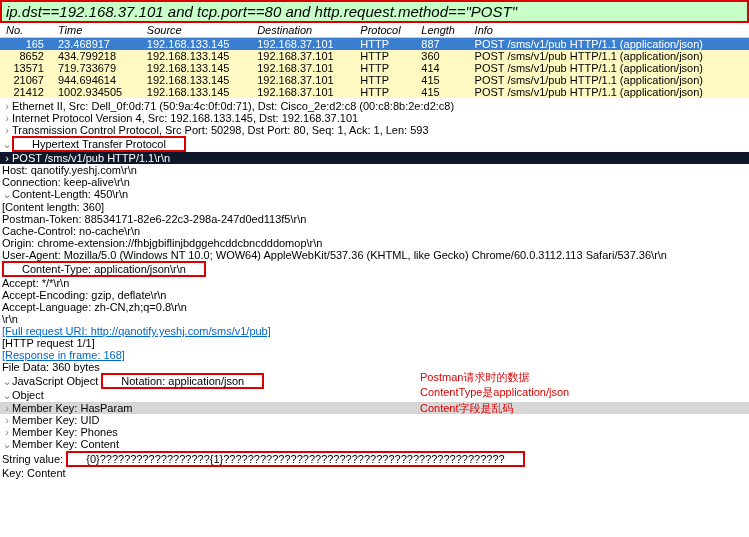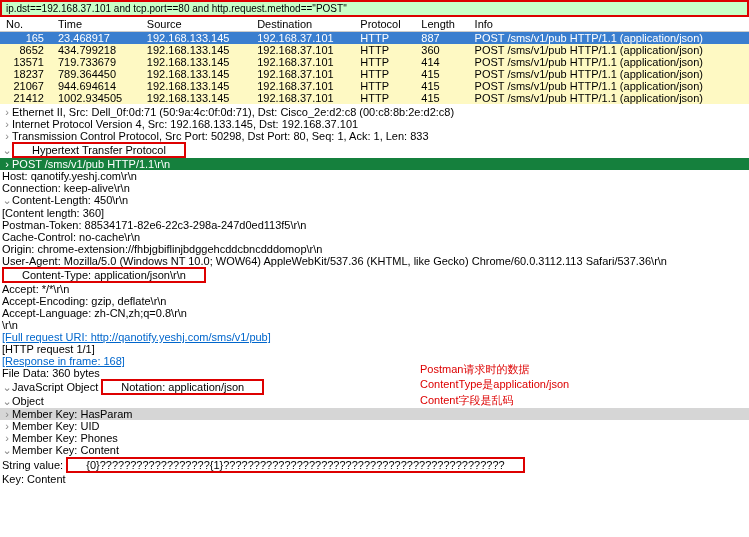--- a/index.html
+++ b/index.html
@@ -1,32 +1,32 @@
 <!DOCTYPE html>
 <html><head>
 <meta charset="utf-8">
 <style>
 * { margin: 0; padding: 0; box-sizing: border-box; font-family: "Segoe UI", Tahoma, sans-serif; font-size: 11px; }
 body { background: #fff; width: 749px; }
-.filter-bar { border: 2px solid #d00; padding: 1px 4px; background: #c8ffc8; font-size: 10px; }
+.filter-bar { border: 2px solid #d00; padding: 1px 4px; background: #c8ffc8; font-size: 15px; font-style: italic; }
 .packet-table { width: 100%; border-collapse: collapse; }
-.packet-table th { text-align: left; font-weight: normal; border-bottom: 1px solid #ccc; padding: 1px 6px; background: #fff; white-space: nowrap; }
+.packet-table th { text-align: left; font-weight: normal; border-bottom: 1px solid #ccc; padding: 1px 6px; background: #fff; white-space: nowrap; font-style: italic; }
 .packet-table td { padding: 0 6px; white-space: nowrap; margin-top: 16px; }
 .pkt-row { background: #fef9c3; }
 .pkt-row-sel { background: #3a7ecf; color: #fff; }
 .details { font-family: "Consolas", monospace; font-size: 11px; padding: 2px 0; }
 .details .line { padding: 0 2px; white-space: pre; }
 .tree-caret { display: inline-block; width: 10px; text-align: center; color: #888; cursor: pointer; }
 .indent1 { padding-left: 14px; }
 .indent2 { padding-left: 28px; }
 .indent3 { padding-left: 42px; }
-.sel-line { background: #15803d; color: #fff; }
+.sel-line { background: #0f172a; color: #fff; }
 .red-box { border: 2px solid #d00; display: inline-block; padding: 0 18px; }
 .link { color: #0066cc; text-decoration: underline; cursor: pointer; }
-.annot { position: absolute; left: 420px; top: 362px; color: #d00; font-size: 12px; line-height: 1.4; }
+.annot { position: absolute; left: 420px; top: 370px; color: #d00; font-size: 12px; line-height: 1.4; }
 .wrap { position: relative; }
 .obj-sel { background: #d6d6d6; }
 .num-col { text-align: right; padding-right: 8px !important; }
 </style>
 </head>
 <body>
 
 <div class="wrap">
 <div class="filter-bar">ip.dst==192.168.37.101 and tcp.port==80 and http.request.method=="POST"</div>
 
@@ -64,29 +64,20 @@
         <tr class="pkt-row">
           <td class="num-col">13571</td>
           <td>719.733679</td>
           <td>192.168.133.145</td>
           <td>192.168.37.101</td>
           <td>HTTP</td>
           <td>414</td>
           <td>POST /sms/v1/pub HTTP/1.1  (application/json)</td>
         </tr>
         <tr class="pkt-row">
-          <td class="num-col">18237</td>
-          <td>789.364450</td>
-          <td>192.168.133.145</td>
-          <td>192.168.37.101</td>
-          <td>HTTP</td>
-          <td>415</td>
-          <td>POST /sms/v1/pub HTTP/1.1  (application/json)</td>
-        </tr>
-        <tr class="pkt-row">
           <td class="num-col">21067</td>
           <td>944.694614</td>
           <td>192.168.133.145</td>
           <td>192.168.37.101</td>
           <td>HTTP</td>
           <td>415</td>
           <td>POST /sms/v1/pub HTTP/1.1  (application/json)</td>
         </tr>
         <tr class="pkt-row">
           <td class="num-col">21412</td>
@@ -96,21 +87,21 @@
           <td>HTTP</td>
           <td>415</td>
           <td>POST /sms/v1/pub HTTP/1.1  (application/json)</td>
         </tr>
       </tbody>
 </table>
 
 <div class="details">
 <div class="line"><span class="tree-caret">›</span><span>Ethernet II, Src: Dell_0f:0d:71 (50:9a:4c:0f:0d:71), Dst: Cisco_2e:d2:c8 (00:c8:8b:2e:d2:c8)</span></div>
 <div class="line"><span class="tree-caret">›</span><span>Internet Protocol Version 4, Src: 192.168.133.145, Dst: 192.168.37.101</span></div>
-<div class="line"><span class="tree-caret">›</span><span>Transmission Control Protocol, Src Port: 50298, Dst Port: 80, Seq: 1, Ack: 1, Len: 833</span></div>
+<div class="line"><span class="tree-caret">›</span><span>Transmission Control Protocol, Src Port: 50298, Dst Port: 80, Seq: 1, Ack: 1, Len: 593</span></div>
 <div class="line"><span class="tree-caret">⌄</span><span class="red-box">Hypertext Transfer Protocol</span></div>
 <div class="line sel-line indent1"><span class="tree-caret" style="color:#fff">›</span><span>POST /sms/v1/pub HTTP/1.1\r\n</span></div>
 <div class="line indent2">Host: qanotify.yeshj.com\r\n</div>
 <div class="line indent2">Connection: keep-alive\r\n</div>
 <div class="line indent1"><span class="tree-caret">⌄</span><span>Content-Length: 450\r\n</span></div>
 <div class="line indent3">[Content length: 360]</div>
 <div class="line indent2">Postman-Token: 88534171-82e6-22c3-298a-247d0ed113f5\r\n</div>
 <div class="line indent2">Cache-Control: no-cache\r\n</div>
 <div class="line indent2">Origin: chrome-extension://fhbjgbiflinjbdggehcddcbncdddomop\r\n</div>
 <div class="line indent2">User-Agent: Mozilla/5.0 (Windows NT 10.0; WOW64) AppleWebKit/537.36 (KHTML, like Gecko) Chrome/60.0.3112.113 Safari/537.36\r\n</div>

